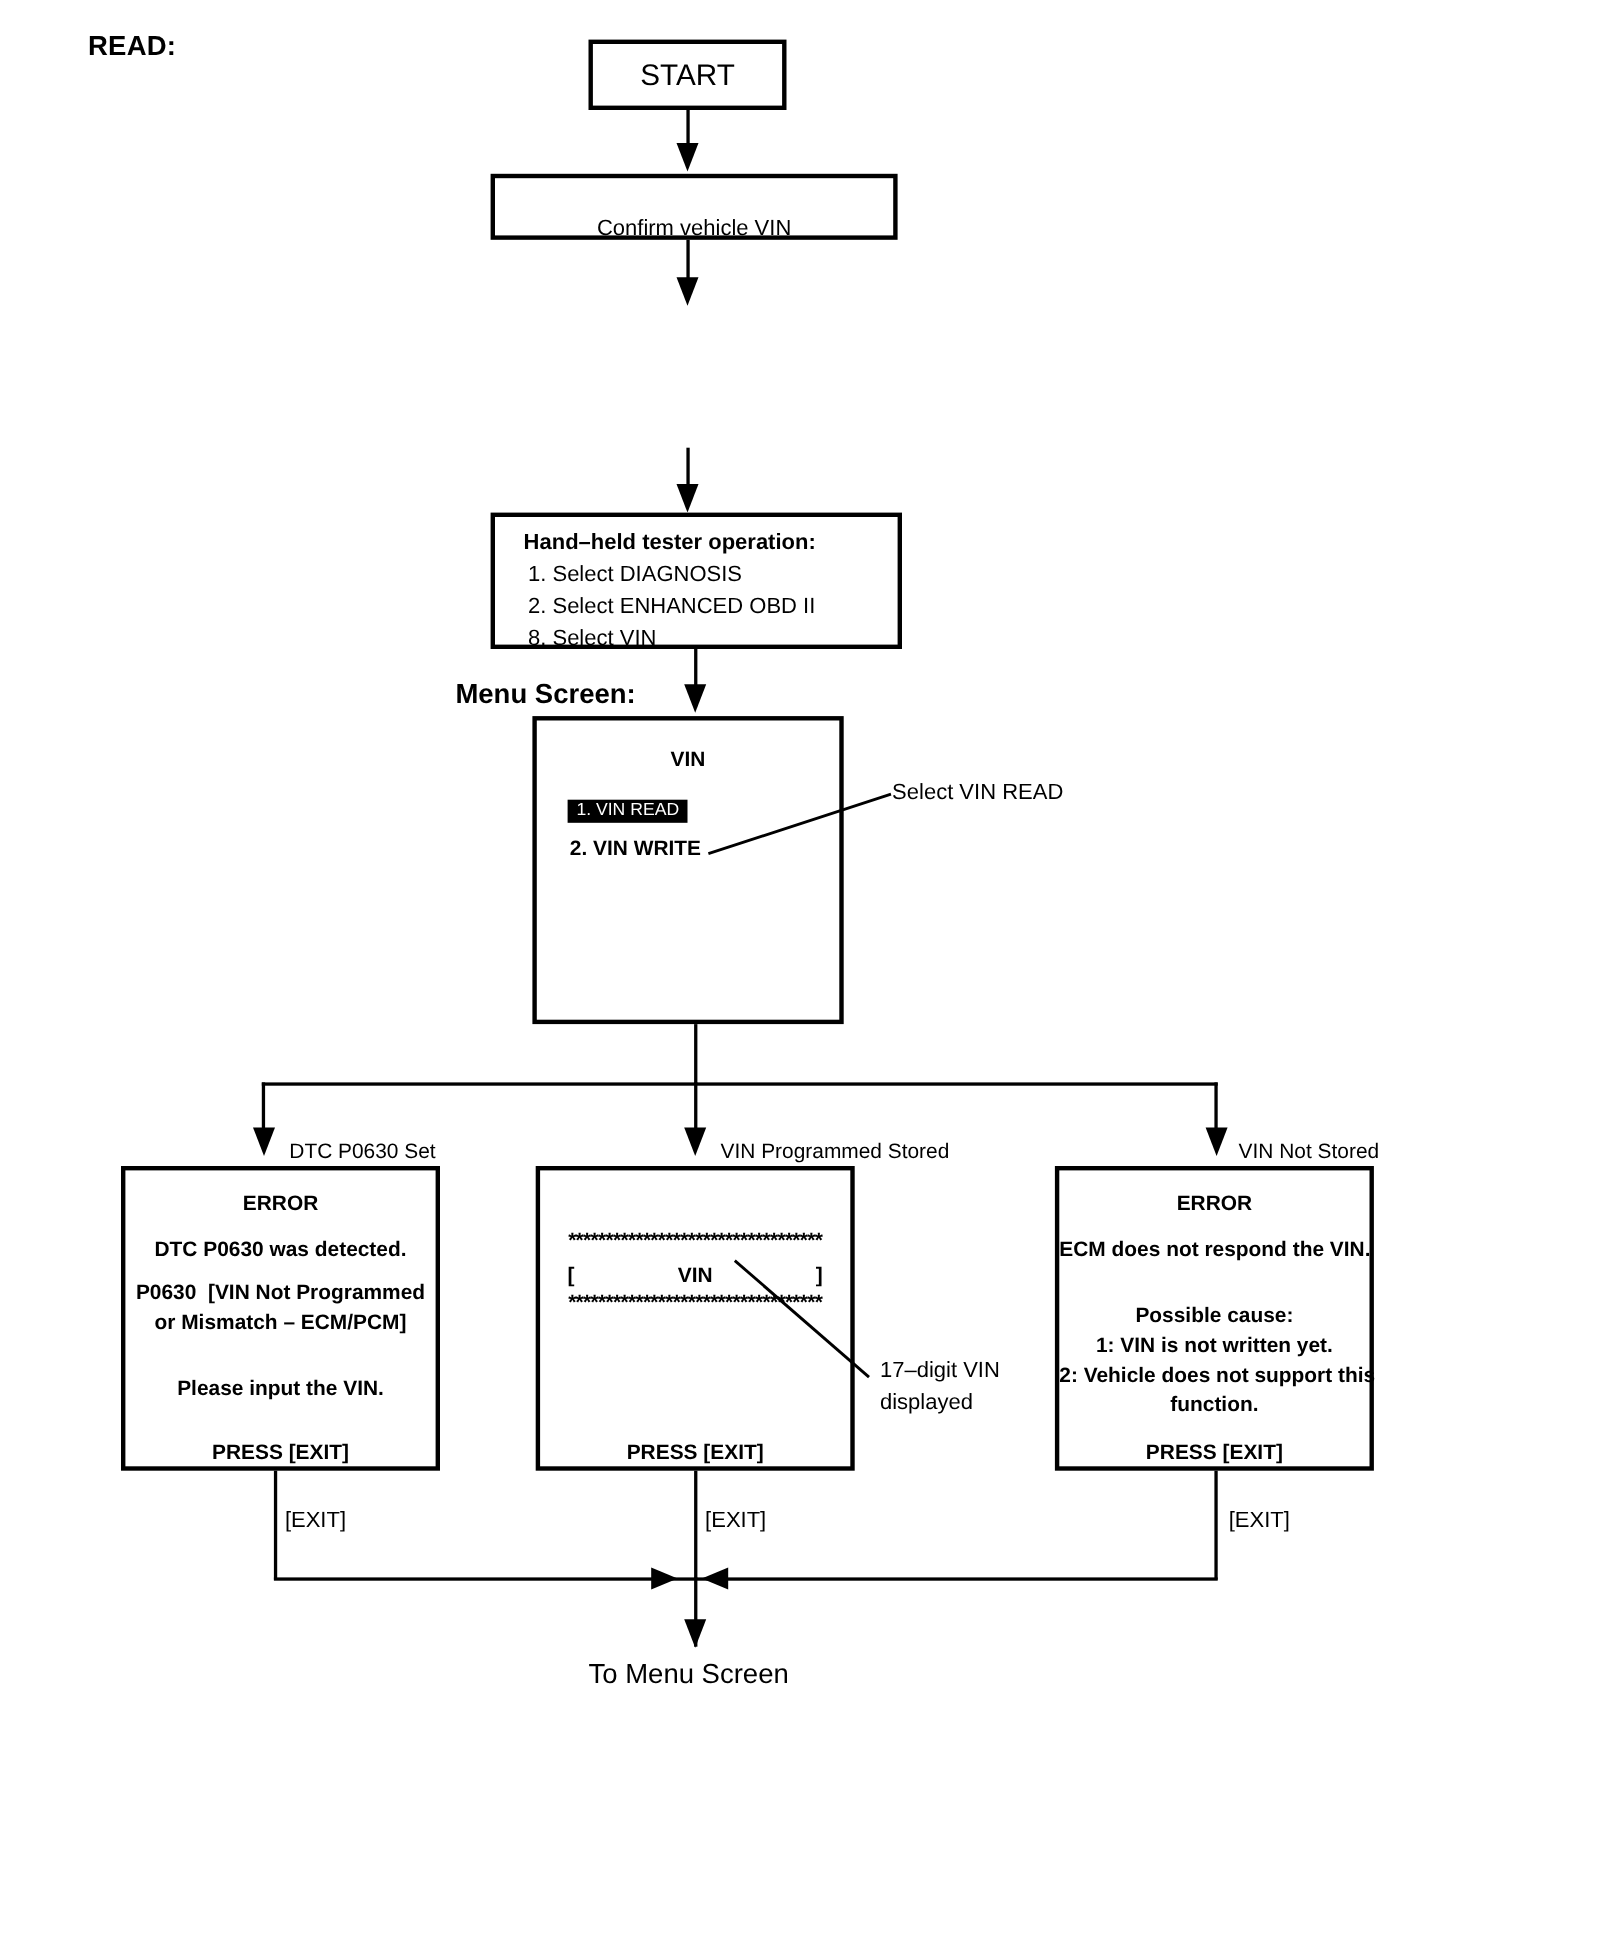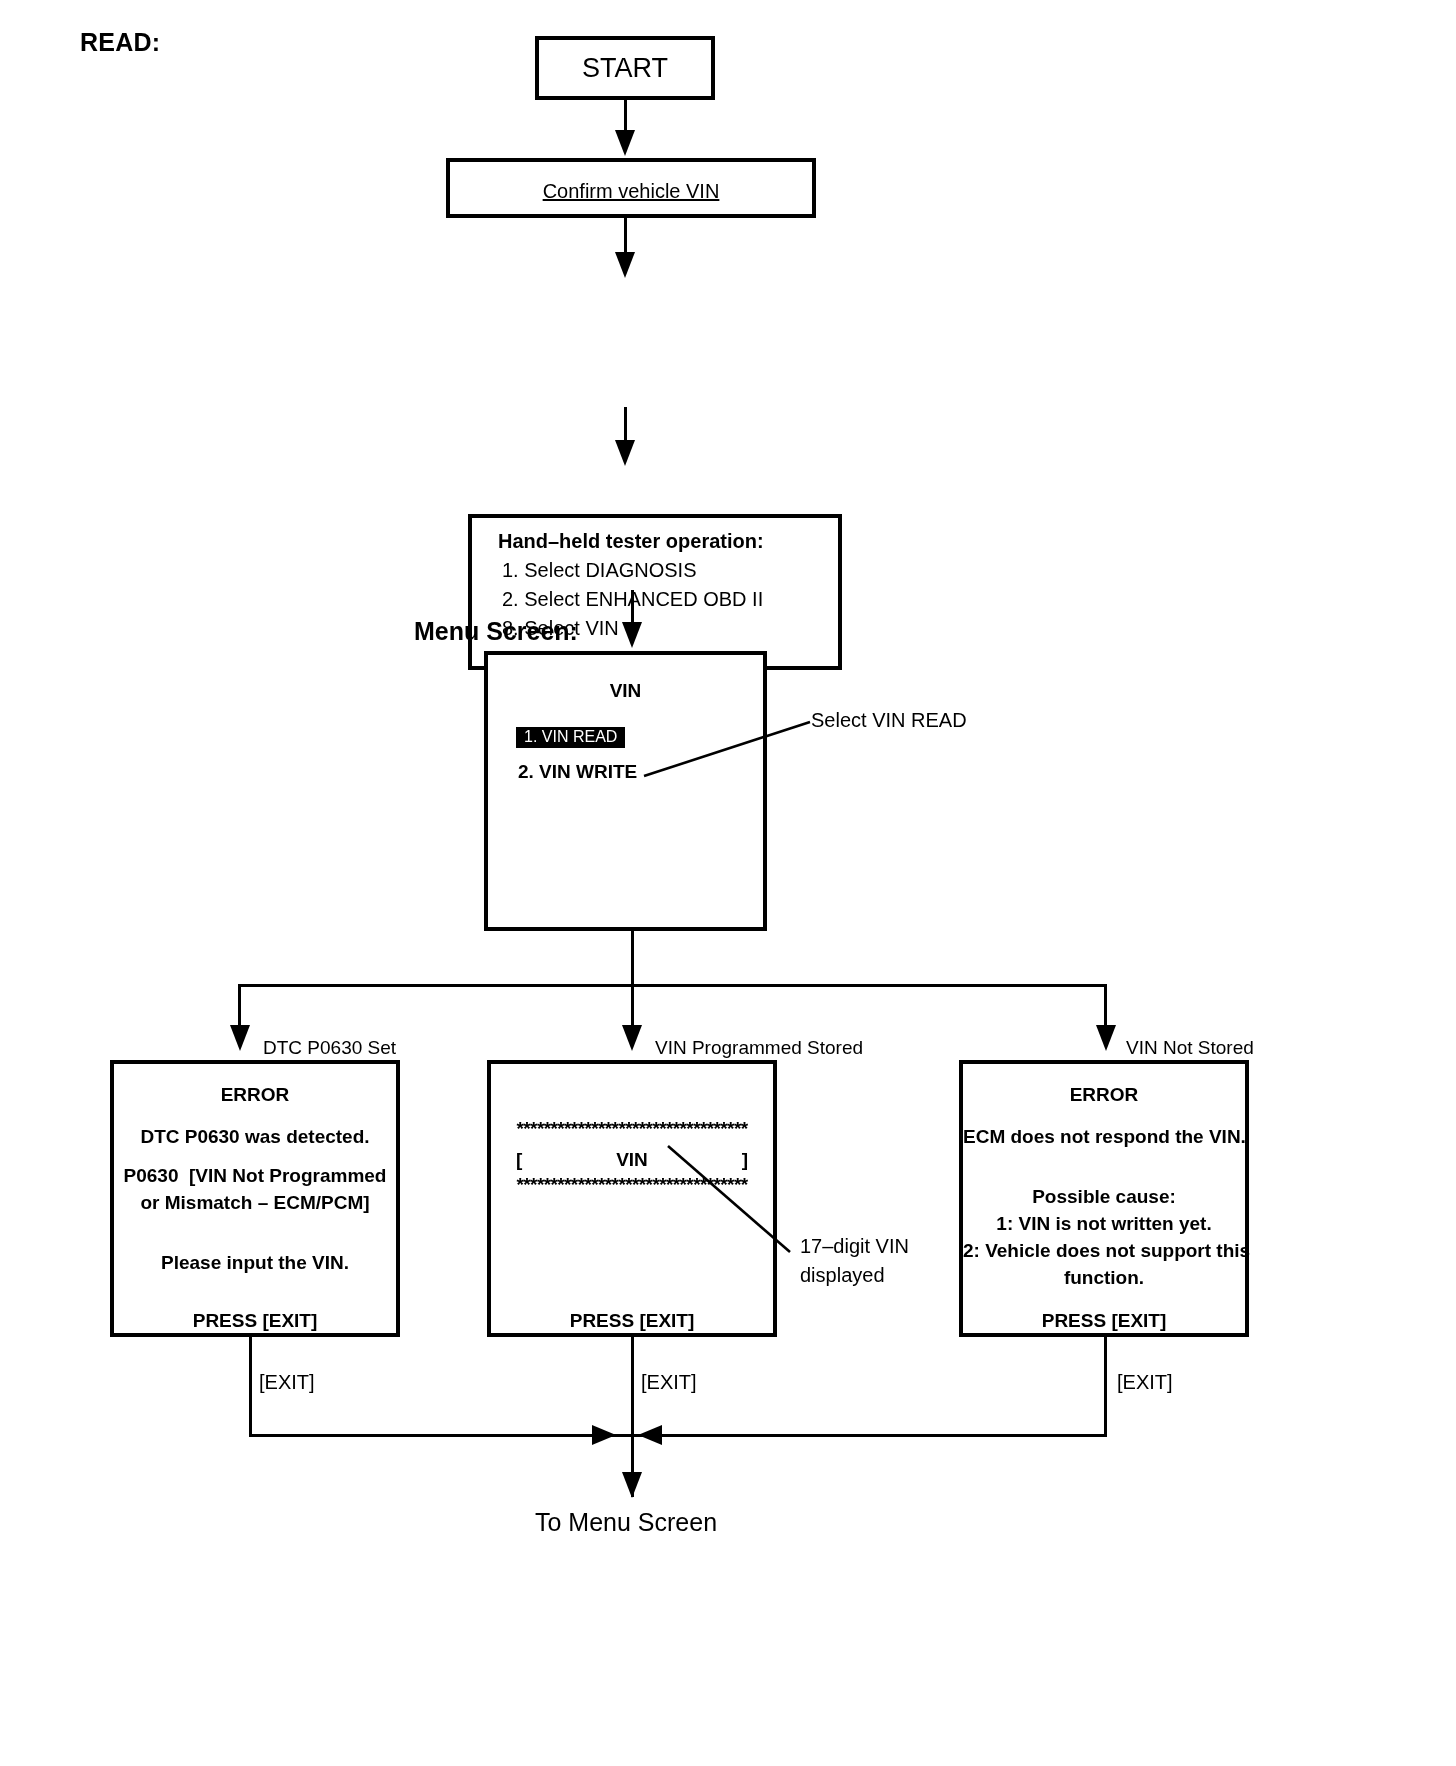--- a/index.html
+++ b/index.html
@@ -118,31 +118,31 @@
   <div class="abs read-title" style="left:80px; top:28px;">READ:</div>
 
   <div class="abs box box-thick" style="left:535px; top:36px; width:180px; height:64px;">
     <div class="abs box-text center-text" style="left:0; top:14px; width:100%; font-size:27px;">START</div>
   </div>
 
   <div class="abs vline" style="left:624px; top:100px; height:38px;"></div>
   <div class="abs arrow-down" style="left:615px; top:130px;"></div>
 
   <div class="abs box box-thick" style="left:446px; top:158px; width:370px; height:60px;">
-    <div class="abs box-text center-text" style="left:0; top:15px; width:100%;text-decoration:underline;">Confirm vehicle VIN</div>
+    <div class="abs box-text center-text" style="left:0; top:32px; width:100%;text-decoration:underline;">Confirm vehicle VIN</div>
   </div>
 
   <div class="abs vline" style="left:624px; top:218px; height:42px;"></div>
   <div class="abs arrow-down" style="left:615px; top:252px;"></div>
 
 
   <div class="abs vline" style="left:624px; top:407px; height:52px;"></div>
   <div class="abs arrow-down" style="left:615px; top:440px;"></div>
 
-  <div class="abs box box-thick" style="left:468px; top:466px; width:374px; height:156px;margin-top:48px;">
+  <div class="abs box box-thick" style="left:446px; top:466px; width:374px; height:124px;">
     <div class="abs box-text bold" style="left:26px; top:9px;">Hand–held tester operation:</div>
     <div class="abs box-text" style="left:30px; top:38px;">1. Select DIAGNOSIS</div>
     <div class="abs box-text" style="left:30px; top:67px;">2. Select ENHANCED OBD II</div>
     <div class="abs box-text" style="left:30px; top:96px;">8. Select VIN</div>
   </div>
 
   <div class="abs vline" style="left:631px; top:590px; height:52px;"></div>
   <div class="abs arrow-down" style="left:622px; top:622px;"></div>
 
   <div class="abs menu-screen-title" style="left:414px; top:617px;">Menu Screen:</div>

